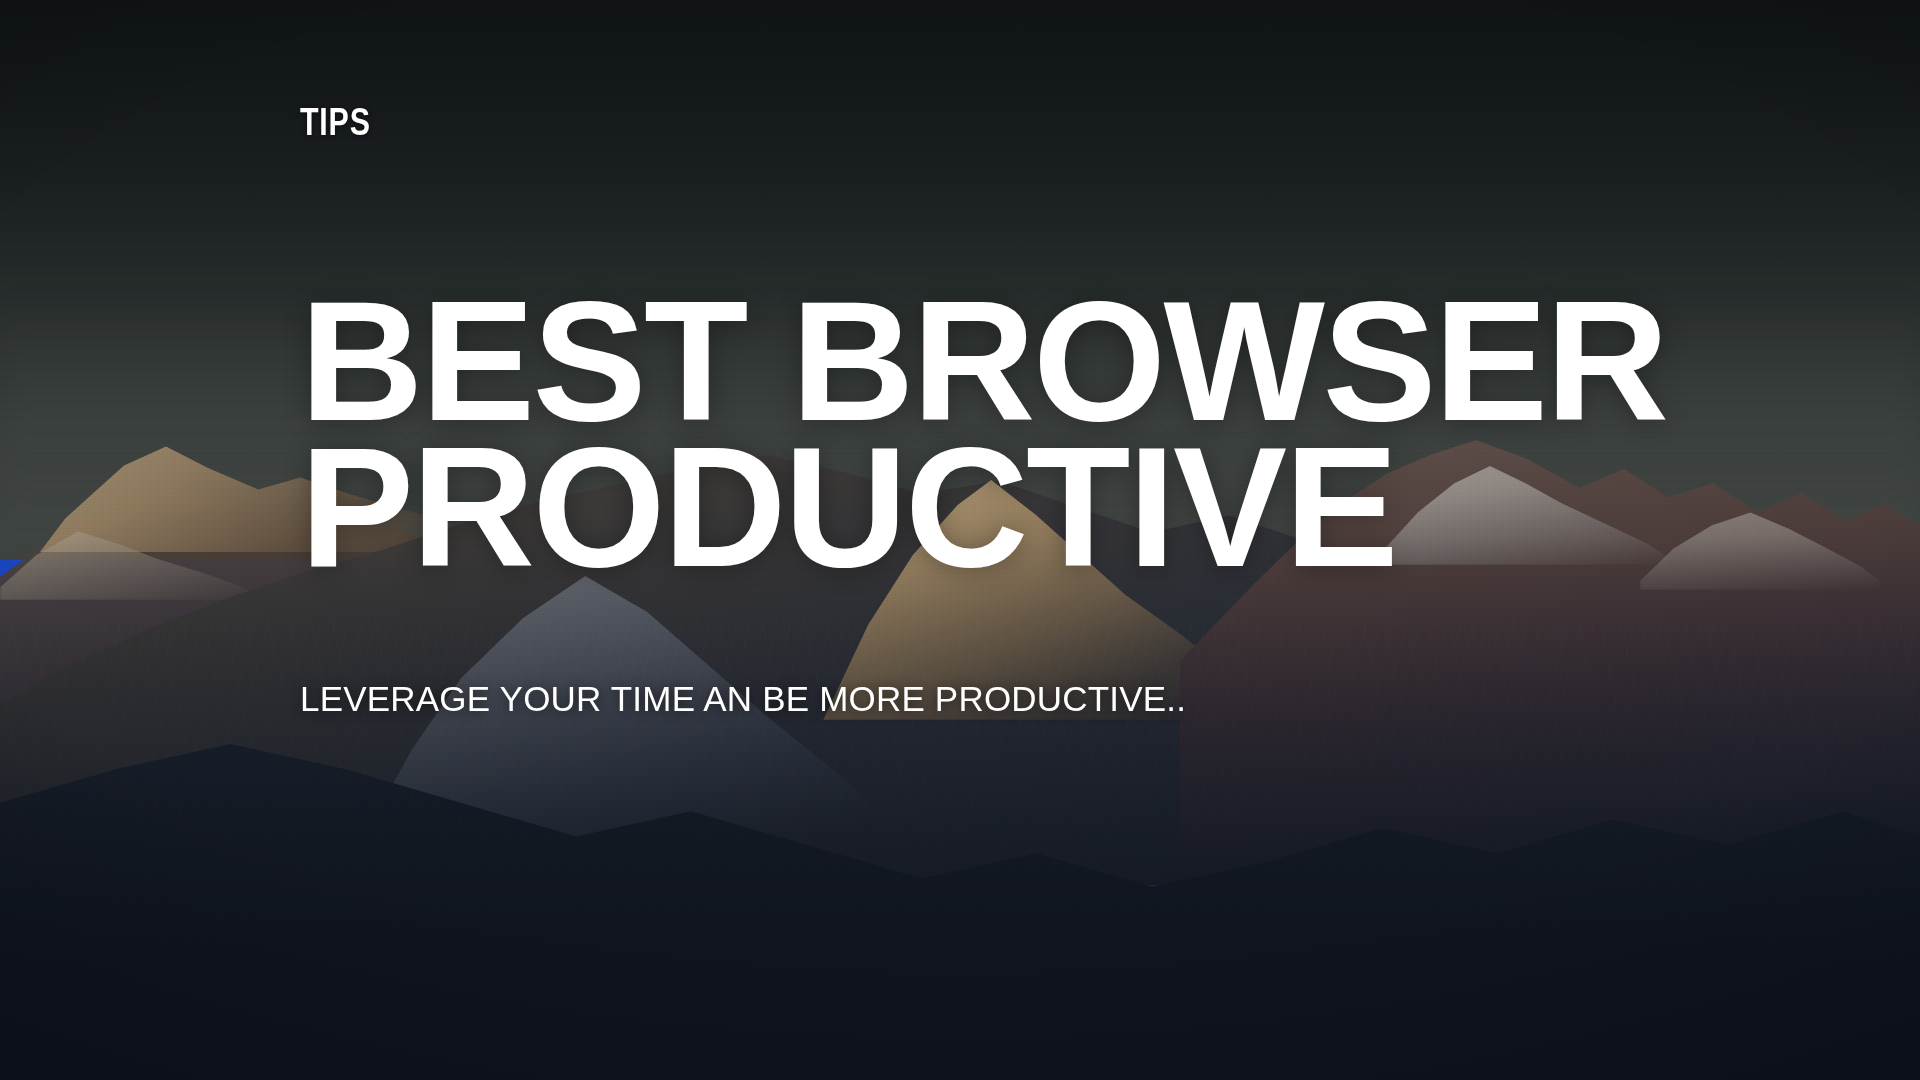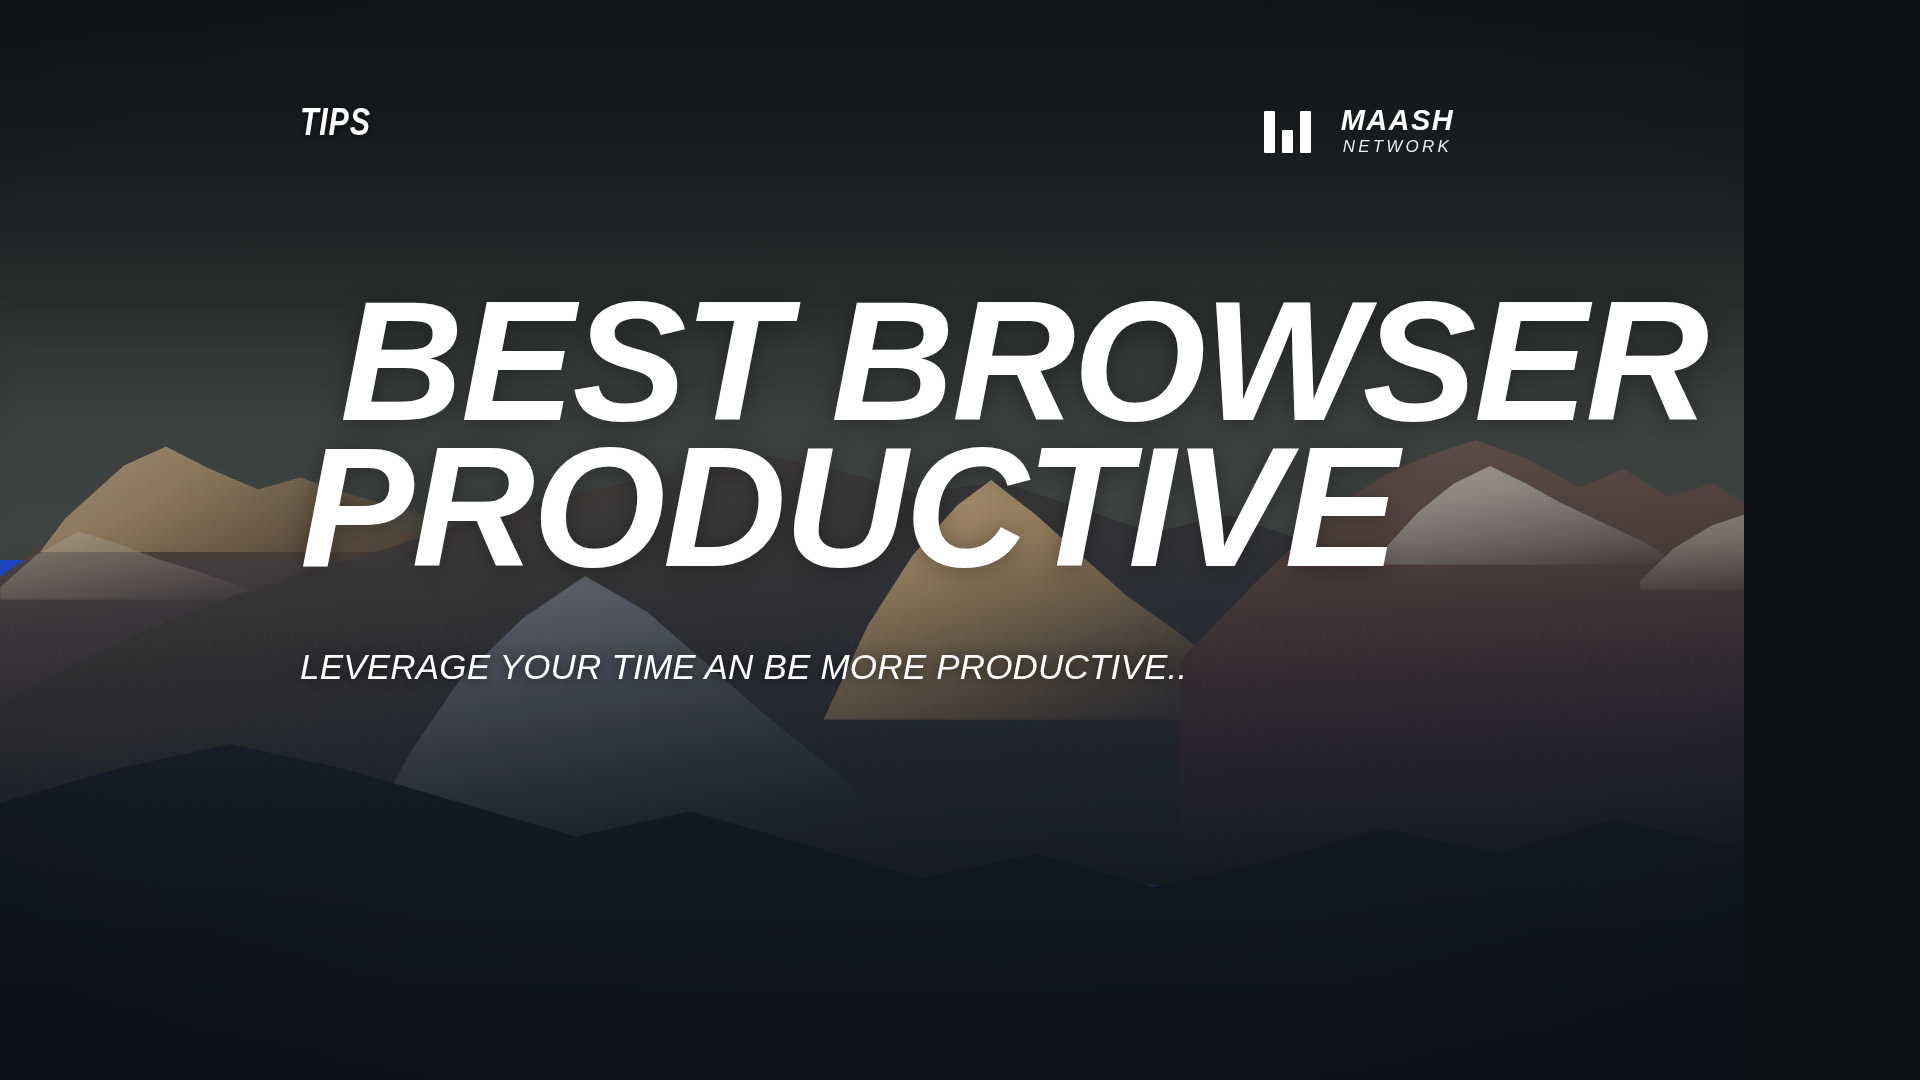--- a/index.html
+++ b/index.html
@@ -7,24 +7,23 @@
 
   html, body {
     width:1920px; height:1080px;
     background:#0d1116; overflow:hidden;
     font-family:"Liberation Sans", sans-serif;
     -webkit-font-smoothing:antialiased;
   }
 
   .poster {
     position:relative;
-    width:1744px; height:1080px;
+    width:1920px; height:1080px;
     overflow:hidden;
     background:#1d4ed8;
-    font-style:italic;
   }
 
   
   .photo { position:absolute; inset:0; overflow:hidden; }
 
   
   .sky {
     position:absolute; left:0; top:0; width:1920px; height:560px;
     background:linear-gradient(to bottom,
       #12171a 0%,
@@ -237,26 +236,26 @@
 
   
   .headline {
     position:absolute; left:300px; top:286px;
     width:1600px;
     color:#ffffff; font-weight:700;
     font-size:171px; line-height:.88;
     letter-spacing:-2.5px;
     text-shadow:0 2px 26px rgba(0,0,0,.32);
   }
-  .headline .l1 { display:block;margin-left:40px; }
+  .headline .l1 { display:block; }
   .headline .l2 { display:block; margin-top:-4px; }
 
   
   .subtitle {
-    position:absolute; left:300px; top:646px;
+    position:absolute; left:300px; top:678px;
     font-size:35px; font-weight:500; color:#ffffff;
     letter-spacing:.2px; line-height:1.2;
     text-shadow:0 1px 12px rgba(0,0,0,.6);
   }
 
   
   .footer { position:absolute; left:0; bottom:0; width:1920px; height:150px; }
 </style>
 </head>
 <body>
@@ -280,31 +279,20 @@
     <div class="striations"></div>
     <div class="tint"></div>
     <div class="vignette"></div>
     <div class="grain"></div>
   </div>
 
   <div class="content">
 
     <div class="eyebrow">TIPS</div>
 
-    <div class="logo">
-      <span class="logo-mark">
-        <i class="tall"></i>
-        <i class="short"></i>
-        <i class="tall"></i>
-      </span>
-      <span class="logo-words">
-        <span class="logo-name">MAASH</span>
-        <span class="logo-sub">NETWORK</span>
-      </span>
-    </div>
 
     <h1 class="headline">
       <span class="l1">BEST BROWSER</span>
       <span class="l2">PRODUCTIVE</span>
     </h1>
 
     <div class="subtitle">LEVERAGE YOUR TIME AN BE MORE PRODUCTIVE..</div>
 
     <div class="footer">
 

